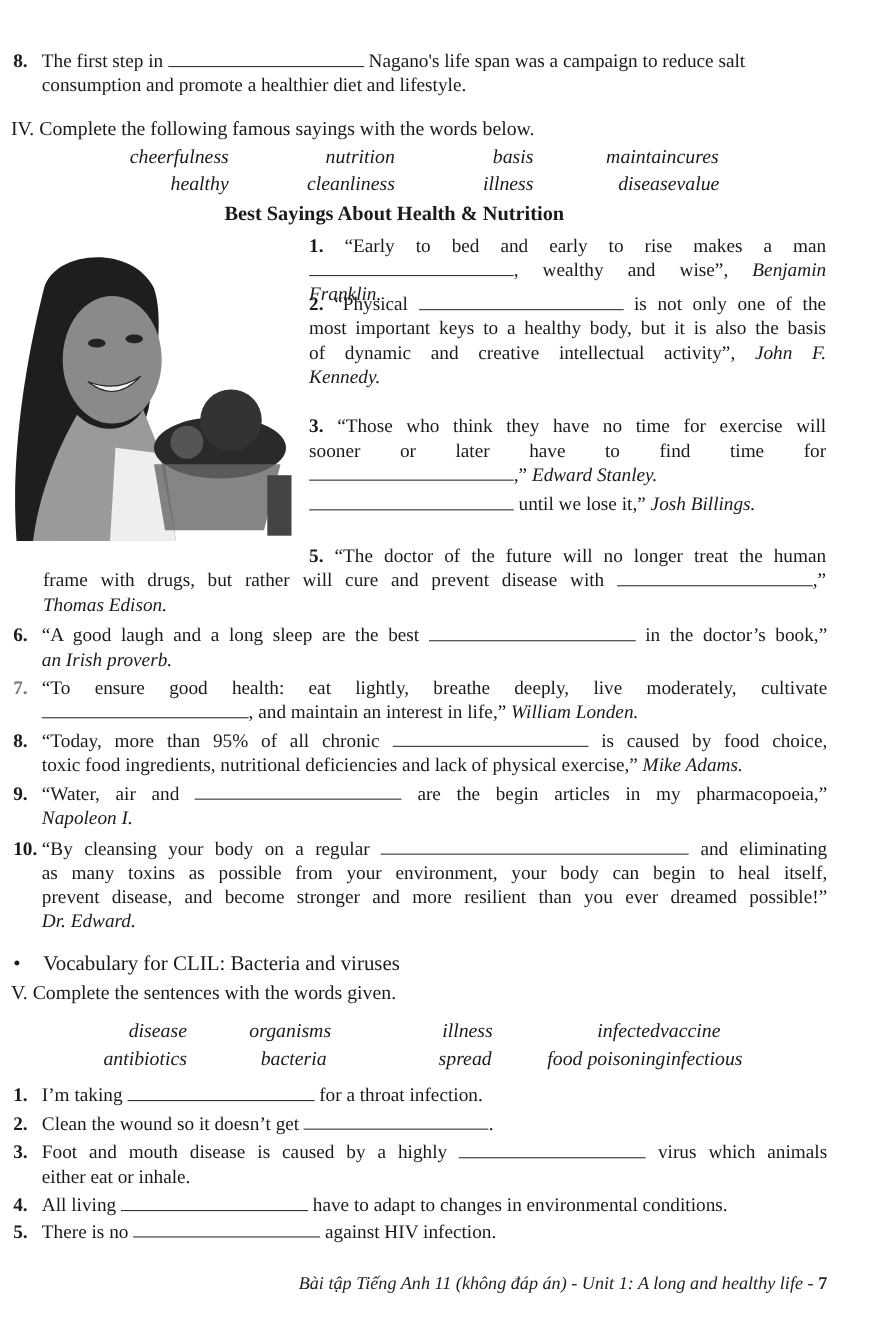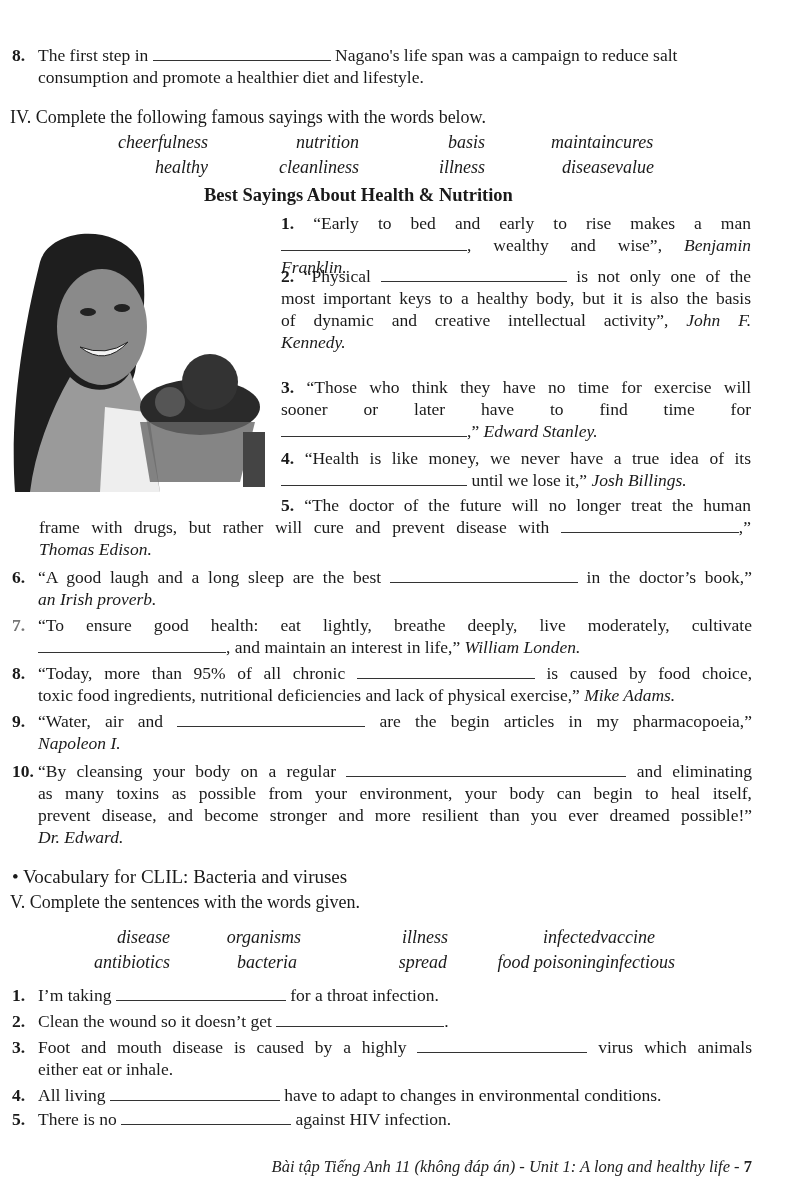--- a/index.html
+++ b/index.html
@@ -98,21 +98,20 @@
   <div class="it">Kennedy.</div>
 </div>
 
 <div class="right-item" style="top:376px;">
   <div class="justify"><span class="num">3.</span> <span>“Those who think they have no time for exercise will</span></div>
   <div class="justify">sooner or later have to find time for</div>
   <div><span class="blank" style="width:186px;"></span><span>,”</span> <span class="it">Edward Stanley.</span></div>
 </div>
 
 <div class="right-item" style="top:447px;">
-  <div class="justify"><span class="num">4.</span> <span>“Health is like money, we never have a true idea of its</span></div>
   <div><span class="blank" style="width:186px;"></span> <span>until we lose it,”</span> <span class="it">Josh Billings.</span></div>
 </div>
 
 <div class="right-item" style="top:494px;">
   <div class="justify"><span class="num">5.</span> <span>“The doctor of the future will no longer treat the human</span></div>
 </div>
 <div class="abs" style="left:39px; top:516px; width:712px;">
   <div class="justify"><span>frame with drugs, but rather will cure and prevent disease with</span> <span class="blank" style="width:178px;"></span><span>,”</span></div>
   <div class="it">Thomas Edison.</div>
 </div>
@@ -154,21 +153,21 @@
   <div class="body">
     <div class="justify"><span>“By cleansing your body on a regular</span> <span class="blank" style="width:280px;"></span> <span>and eliminating</span></div>
     <div class="justify">as many toxins as possible from your environment, your body can begin to heal itself,</div>
     <div class="justify">prevent disease, and become stronger and more resilient than you ever dreamed possible!”</div>
     <div class="it">Dr. Edward.</div>
   </div>
 </div>
 
 <div class="abs heading" style="left:12px; top:866px; font-size:19px;">
   <span>•</span>
-  <span style="">Vocabulary for CLIL: Bacteria and viruses</span>
+  <span style="margin-left:16px;">Vocabulary for CLIL: Bacteria and viruses</span>
 </div>
 
 <div class="abs heading" style="left:10px; top:891px;">V. Complete the sentences with the words given.</div>
 
 <div class="abs" style="left:32px; top:926px;">
   <div class="words">
     <span style="width:138px">disease</span>
     <span style="width:131px">organisms</span>
     <span style="width:147px">illness</span>
     <span style="width:152px">infected</span>

